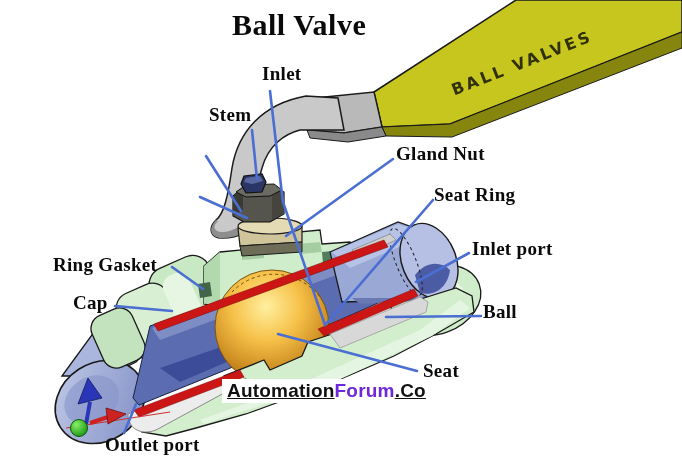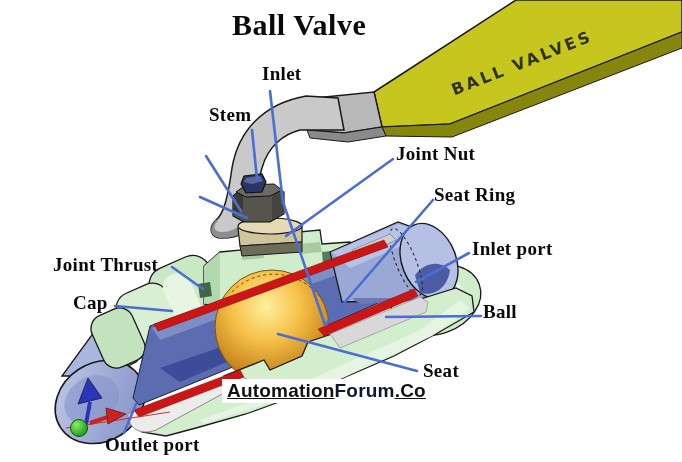--- a/index.html
+++ b/index.html
@@ -6,21 +6,21 @@
   #stage{position:relative;width:682px;height:462px;background:#ffffff;overflow:hidden;
          font-family:"Liberation Serif", serif;}
   #scene{position:absolute;left:0;top:0;}
   .lbl{position:absolute;white-space:nowrap;font:700 19px "Liberation Serif", serif;
        color:#0a0a0a;letter-spacing:.3px;}
   #title{position:absolute;left:232px;top:8px;font:700 30px "Liberation Serif", serif;
          color:#0a0a0a;letter-spacing:.5px;text-align:center;}
   #watermark{position:absolute;left:222px;top:379px;background:#ffffff;padding:1px 5px;
              font:700 19px "Liberation Sans", sans-serif;letter-spacing:.2px;}
   #watermark .wm-black{color:#111111;text-decoration:underline;}
-  #watermark .wm-red{color:#0f172a;}
+  #watermark .wm-red{color:#6d28d9;}
 </style>
 </head>
 <body>
 
 <div id="stage">
 
 <svg id="scene" width="682" height="462" viewBox="0 0 682 462">
   <defs>
     <radialGradient id="ballGrad" cx="45%" cy="32%" r="75%">
       <stop offset="0%" stop-color="#ffefa0"></stop>
@@ -163,24 +163,24 @@
     <line x1="481" y1="316" x2="386" y2="317"></line>
     <line x1="417" y1="371" x2="278" y2="334"></line>
     <line x1="124" y1="433" x2="136" y2="404"></line>
   </g>
 </svg>
 
 <div id="title">Ball Valve</div>
 
 <div class="lbl" style="left:262px;top:63px">Inlet</div>
 <div class="lbl" style="left:209px;top:104px">Stem</div>
-<div class="lbl" style="left:396px;top:143px">Joint Nut</div>
+<div class="lbl" style="left:396px;top:143px">Gland Nut</div>
 <div class="lbl" style="left:472px;top:238px">Inlet port</div>
 <div class="lbl" style="left:434px;top:184px">Seat Ring</div>
-<div class="lbl" style="left:53px;top:254px">Joint Thrust</div>
+<div class="lbl" style="left:53px;top:254px">Ring Gasket</div>
 <div class="lbl" style="left:73px;top:292px">Cap</div>
 <div class="lbl" style="left:483px;top:301px">Ball</div>
 <div class="lbl" style="left:423px;top:360px">Seat</div>
 <div class="lbl" style="left:105px;top:434px">Outlet port</div>
 
 <div id="watermark">
   <span class="wm-black">Automation</span><span class="wm-red">Forum</span><span class="wm-black">.Co</span>
 </div>
 
 </div>

